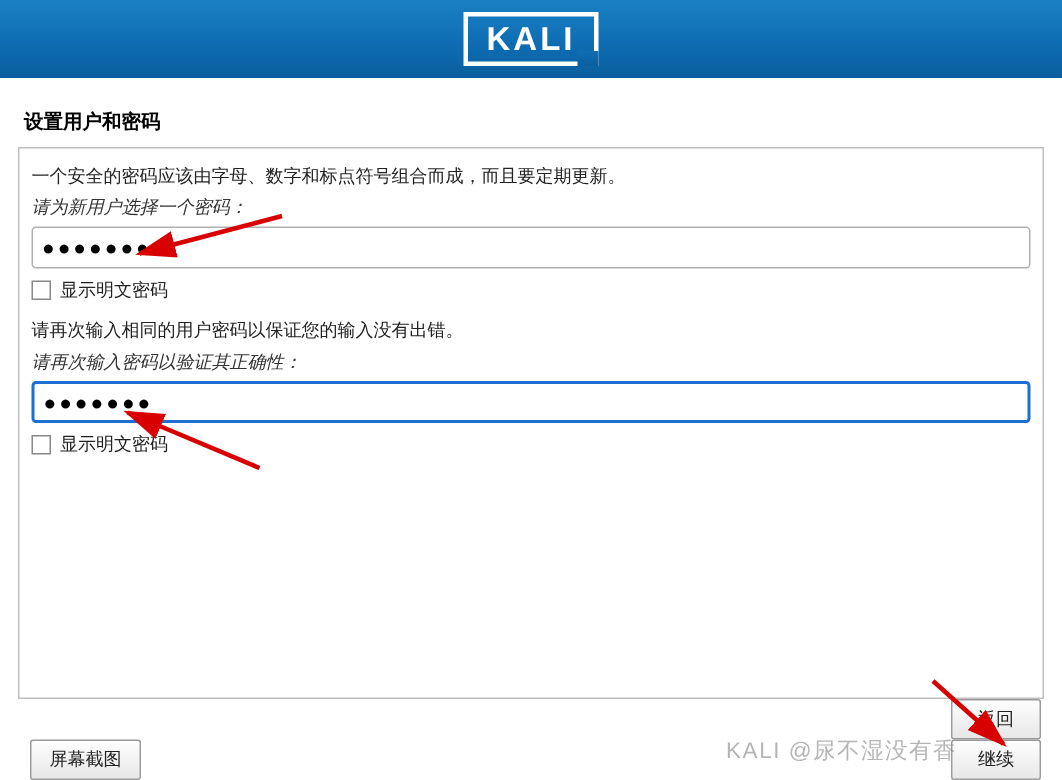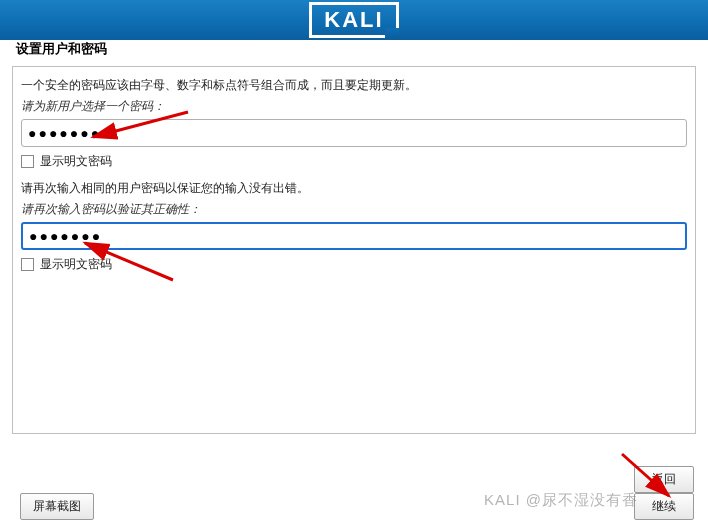--- a/index.html
+++ b/index.html
@@ -6,21 +6,21 @@
   body {
     font-family: "Microsoft YaHei", "SimSun", sans-serif;
     font-size: 13px;
     background: #fff;
     width: 708px;
     height: 520px;
     overflow: hidden;
     position: relative;
   }
   .banner {
-    height: 40px;
+    height: 52px;
     background: linear-gradient(to bottom, #1b80c4 0%, #0f6fb5 50%, #0a5e9e 100%);
     display: flex;
     align-items: center;
     justify-content: center;
   }
   .logo-box {
     border: 3px solid #fff;
     padding: 2px 12px 2px 12px;
     display: inline-block;
     position: relative;
@@ -33,21 +33,21 @@
     background: linear-gradient(to bottom,#0f6fb5, #0a5e9e);
   }
   .logo-text {
     color: #fff;
     font-weight: bold;
     font-size: 22px;
     letter-spacing: 2px;
     font-family: Arial, sans-serif;
   }
   .section-title {
-    padding: 0 16px 8px 16px;
+    padding: 20px 16px 8px 16px;
     font-weight: bold;
     font-size: 13px;
     color: #000;
   }
   .panel {
     margin: 0 12px;
     border: 1px solid #bfbfbf;
     padding: 8px 8px 4px 8px;
     height: 368px;
     position: relative;

